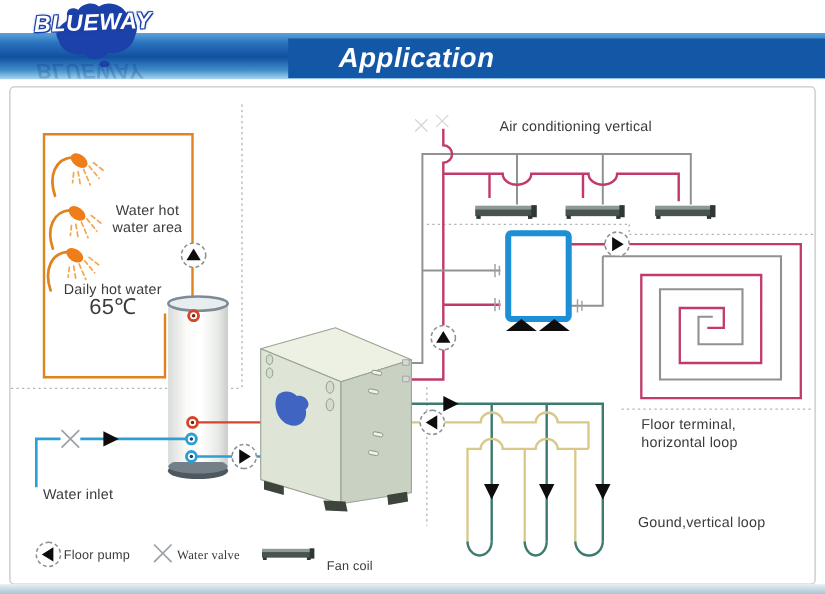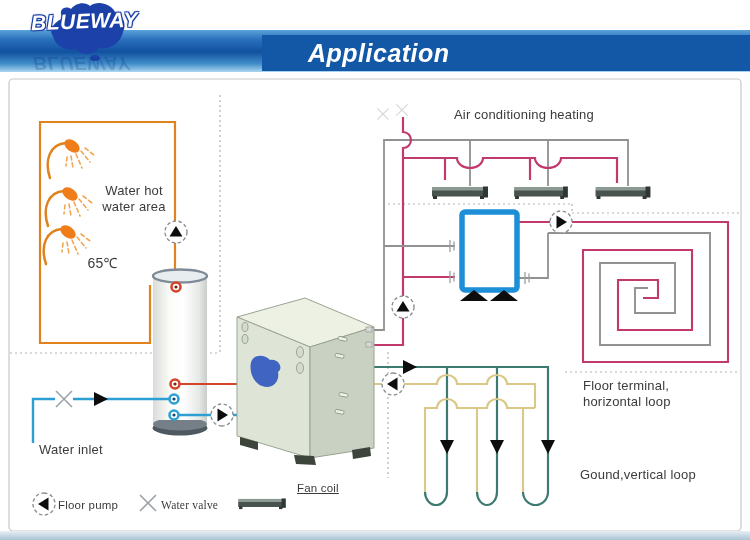--- a/index.html
+++ b/index.html
@@ -29,21 +29,21 @@
   }
   .logo-reflection{
     position:absolute;left:8px;top:56px;width:125px;height:18px;overflow:hidden;
     color:#0a2d7a;font-style:italic;font-weight:900;font-size:19px;letter-spacing:.5px;
     transform:scaleY(-1);opacity:.22;
   }
   
   .lbl{position:absolute;color:var(--text-dark);font-size:13px;line-height:16px;letter-spacing:.2px;}
   .lbl.center{text-align:center;}
   .lbl.small{font-size:11.5px;}
-  .temp{font-size:14px;}
+  .temp{font-size:20px;}
   svg.diagram{position:absolute;left:0;top:0;}
   .bottom-strip{
     position:absolute;left:0;top:531px;width:750px;height:9px;
     background:linear-gradient(#e7eff5,#aac4d4);
   }
 </style>
 </head>
 <body>
 
 <div class="band"></div>
@@ -213,37 +213,38 @@
   <use href="#dot-red" transform="translate(176,287)"></use>
   <use href="#dot-red" transform="translate(175,384)"></use>
   <use href="#dot-blue" transform="translate(174,399)"></use>
   <use href="#dot-blue" transform="translate(174,415)"></use>
 
   <use href="#pump" transform="translate(44,504) rotate(-90)"></use>
   <use href="#valve-x" transform="translate(148,503)"></use>
   <use href="#fancoil" transform="translate(262,504) scale(0.85)"></use>
 </svg>
 
-<div class="lbl" style="left:454px;top:107px;width:180px;">Air conditioning heating</div>
+<div class="lbl" style="left:454px;top:107px;width:180px;">Air conditioning vertical</div>
 
 <div class="lbl center" style="left:88px;top:183px;width:92px;">
   <div>Water hot</div>
   <div>water area</div>
 </div>
 
 <div class="lbl center" style="left:45px;top:255px;width:115px;">
+  <div>Daily hot water</div>
   <div class="temp">65℃</div>
 </div>
 
 <div class="lbl" style="left:39px;top:442px;">Water inlet</div>
 
 <div class="lbl" style="left:583px;top:378px;">
   <div>Floor terminal,</div>
   <div>horizontal loop</div>
 </div>
 
 <div class="lbl" style="left:570px;top:467px;margin-left:10px;">Gound,vertical loop</div>
 
 <div class="lbl small" style="left:58px;top:497px;">Floor pump</div>
 <div class="lbl small" style="left:161px;top:497px;font-family:Liberation Serif, serif;">Water valve</div>
-<div class="lbl small" style="left:297px;top:480px;text-decoration:underline;">Fan coil</div>
+<div class="lbl small" style="left:297px;top:507px;">Fan coil</div>
 
 <div class="bottom-strip"></div>
 
 </body></html>

